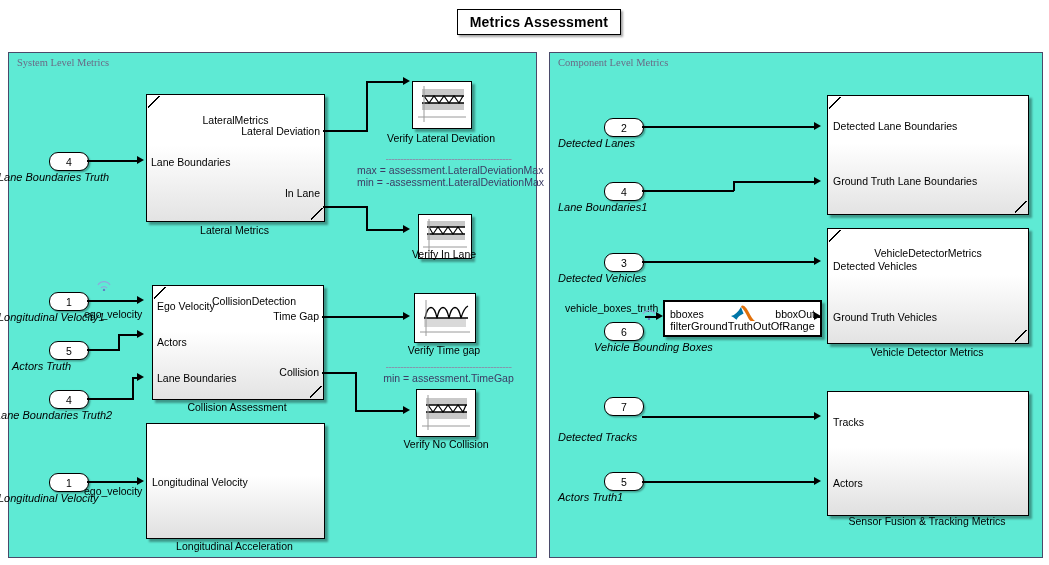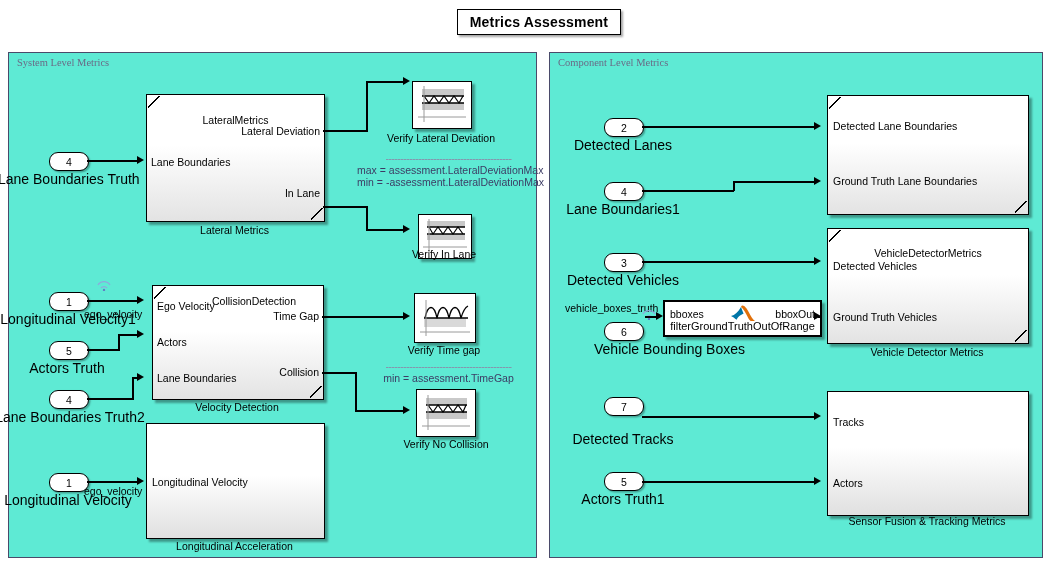--- a/index.html
+++ b/index.html
@@ -53,21 +53,21 @@
     position:absolute;text-align:center;font-size:10.5px;color:#000;white-space:nowrap;
   }
 
   
   .inport{
     position:absolute;width:38px;height:17px;border:1.4px solid #000;
     border-radius:9px;background:#ffffff;
     display:flex;align-items:center;justify-content:center;
     font-size:10.5px;box-shadow:1.5px 1.5px 1.5px rgba(0,0,0,.3);
   }
-  .inport-cap{position:absolute;text-align:center;font-size:14px;white-space:nowrap;}
+  .inport-cap{position:absolute;text-align:left;font-size:11px;white-space:nowrap;font-style:italic;}
 
   
   .scope{
     position:absolute;width:58px;height:46px;border:1.6px solid #000;
     background:#fff;box-shadow:2.5px 2.5px 2px rgba(0,0,0,.35);
   }
   .scope svg{display:block;width:100%;height:100%;}
 
   
   .mfb{
@@ -201,21 +201,21 @@
   <div class="sys" style="left:152px;top:285px;width:170px;height:113px;">
     <span class="corner-tl"></span>
     <span class="corner-br"></span>
     <div class="sys-title" style="top:9px;padding-left:32px;">CollisionDetection</div>
     <div class="port-lbl" style="left:4px;top:14px;">Ego Velocity</div>
     <div class="port-lbl" style="left:4px;top:50px;">Actors</div>
     <div class="port-lbl" style="left:4px;top:86px;">Lane Boundaries</div>
     <div class="port-lbl right" style="right:4px;top:24px;">Time Gap</div>
     <div class="port-lbl right" style="right:4px;top:80px;">Collision</div>
   </div>
-  <div class="blk-caption" style="left:152px;top:401px;width:170px;">Velocity Detection</div>
+  <div class="blk-caption" style="left:152px;top:401px;width:170px;">Collision Assessment</div>
 
   <div class="wire h" style="left:322px;top:316px;width:83px;"></div>
   <div class="arrow" style="left:403px;top:312px;"></div>
   <div class="scope" style="left:414px;top:293px;width:60px;height:48px;">
     <svg viewBox="0 0 60 48">
       <rect x="9" y="24" width="42" height="9" fill="#d9d9d9"></rect>
       <line x1="9" y1="24" x2="53" y2="24" stroke="#000" stroke-width="1.6"></line>
       <path d="M10 24 C13 10, 19 10, 22 24 C25 10, 31 10, 34 24 C37 10, 43 10, 46 24 C48 17, 51 13, 53 12" fill="none" stroke="#000" stroke-width="1.3"></path>
       <line x1="11" y1="6" x2="11" y2="42" stroke="#9a9a9a" stroke-width="1"></line>
       <line x1="5" y1="38" x2="55" y2="38" stroke="#9a9a9a" stroke-width="1"></line>

